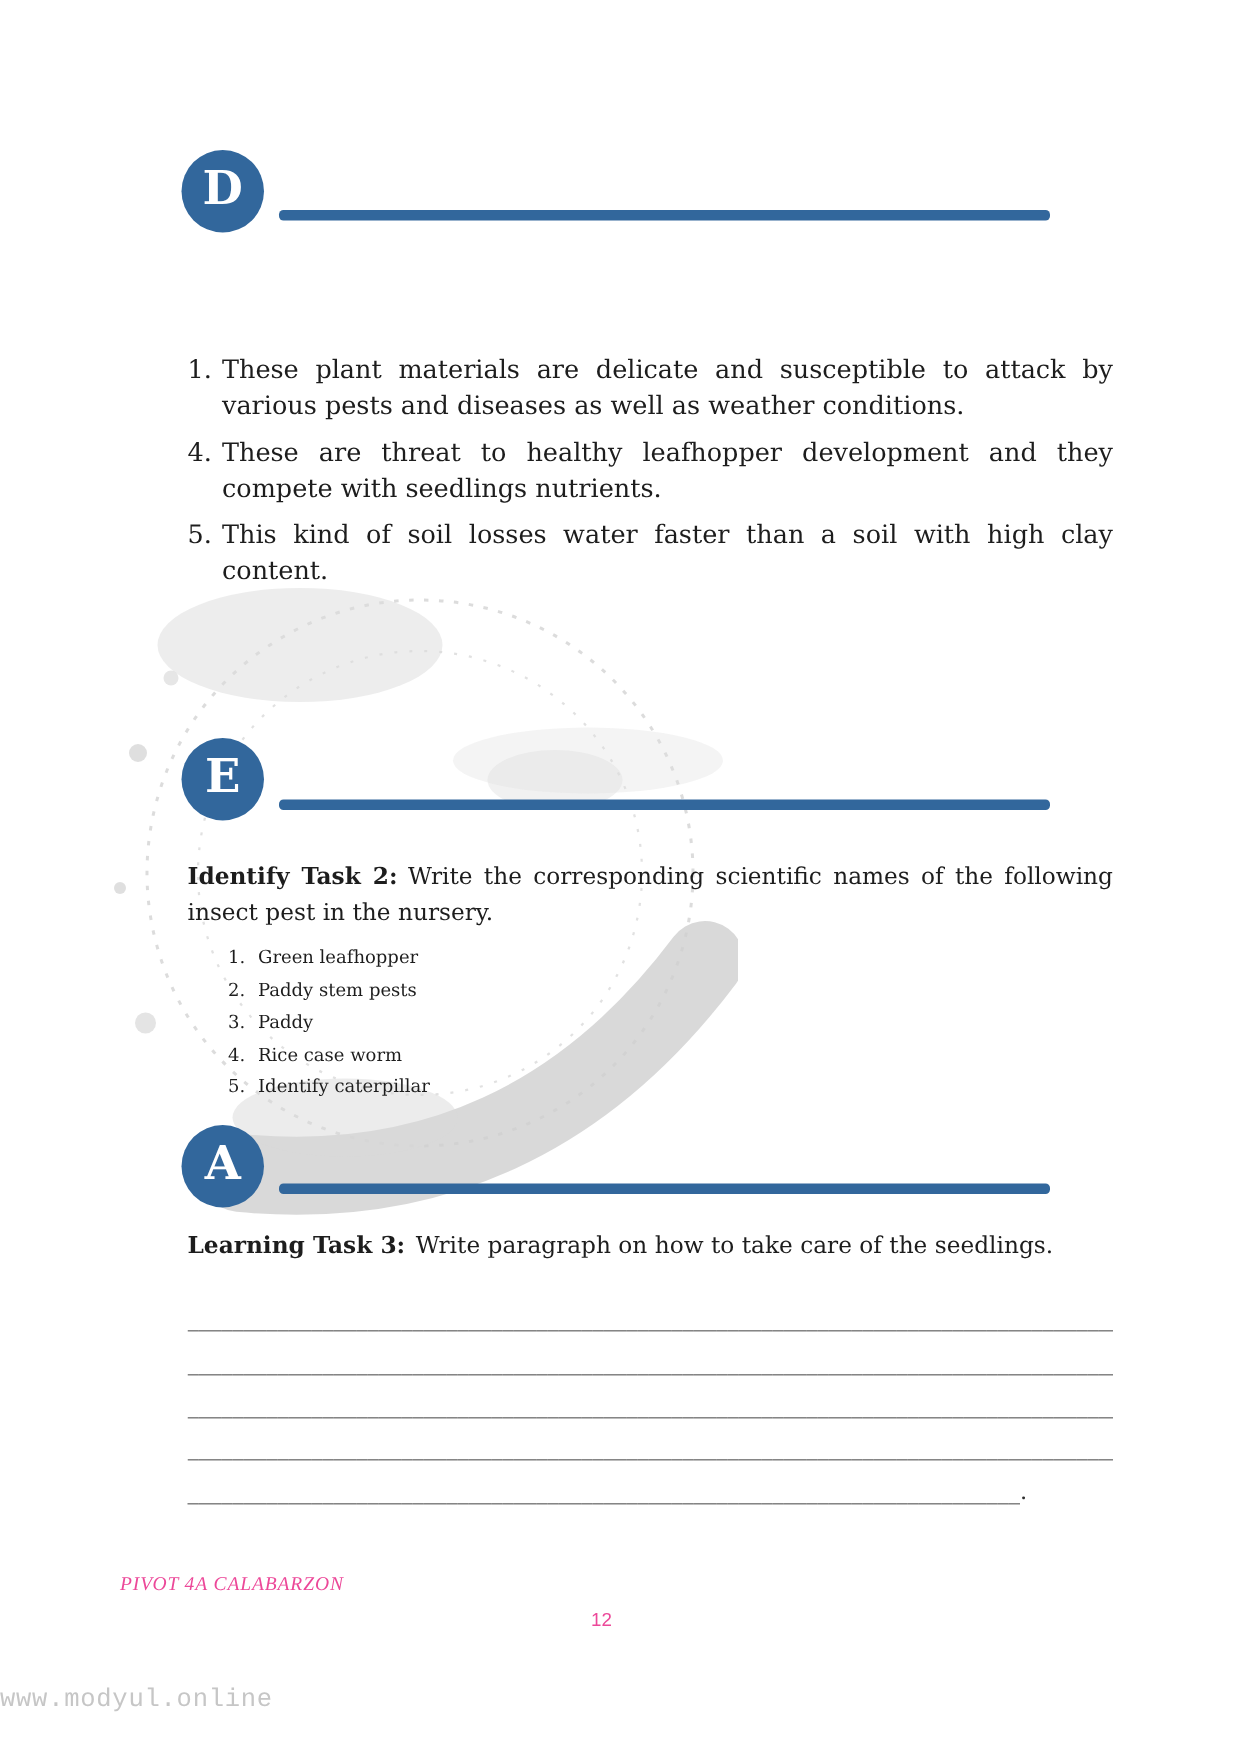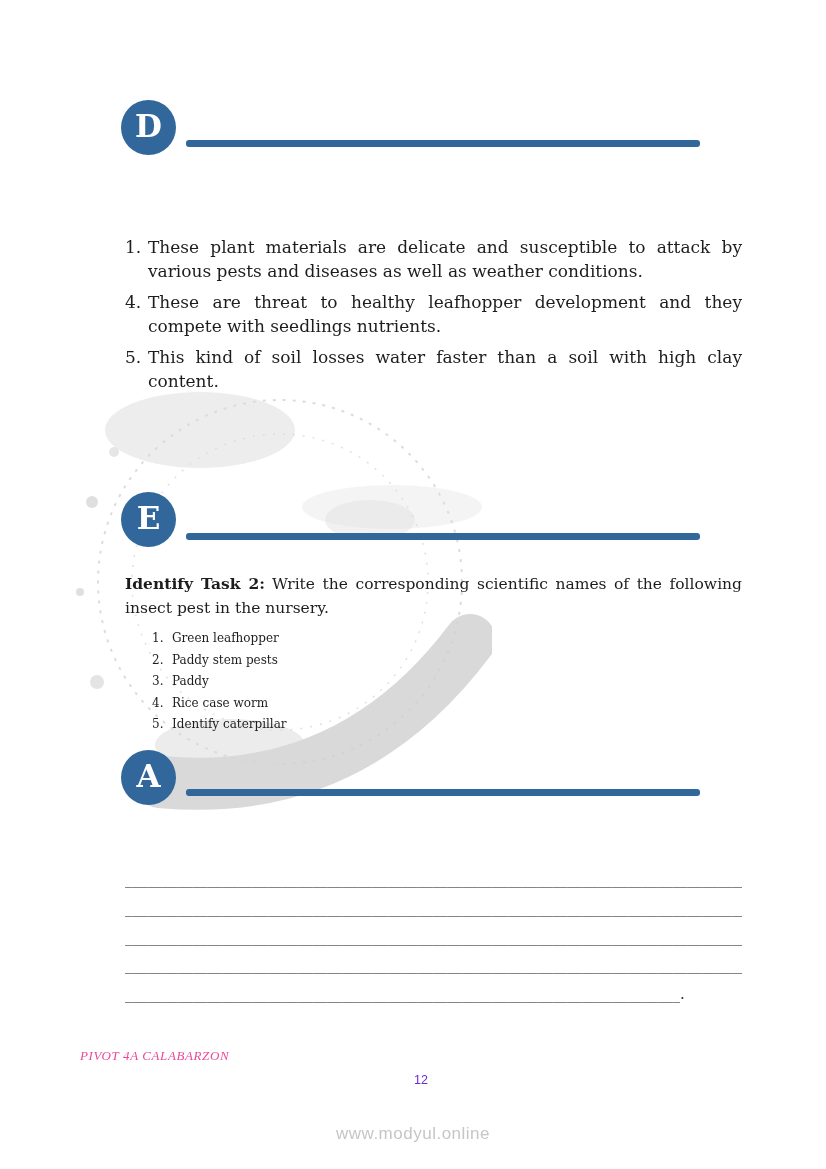--- a/index.html
+++ b/index.html
@@ -47,26 +47,26 @@
     font-size:15px;color:#2e2e2e;letter-spacing:0;
   }
   .ans-line.short{width:auto;overflow:visible;}
   .footer-left{
     position:absolute;left:80px;top:1048px;z-index:1;
     font-family:Liberation Serif, serif;
     font-style:italic;font-size:13px;color:#ec4899;letter-spacing:0.6px;
   }
   .page-num{
     position:absolute;left:394px;top:1073px;width:34px;z-index:1;
-    text-align:right;font-family:"Liberation Sans", sans-serif;
-    font-size:12.5px;color:#6d28d9;
+    text-align:left;font-family:"Liberation Sans", sans-serif;
+    font-size:12.5px;color:#ec4899;
   }
   .site-mark{
     position:absolute;left:0;top:1124px;width:826px;z-index:1;
-    text-align:center;font-family:Liberation Sans, sans-serif;
+    text-align:left;font-family:Liberation Mono, monospace;
     font-size:17px;color:#c6c6c6;letter-spacing:0.5px;
   }
 </style>
 </head>
 <body>
 
 <div class="page">
 
   <svg class="stamp" width="430" height="430" viewBox="0 0 430 430" aria-hidden="true">
     <circle cx="218" cy="200" r="182" fill="none" stroke="#d6d6d6" stroke-width="2" stroke-dasharray="3 7" opacity="0.85"></circle>
@@ -107,20 +107,21 @@
     <p class="item"><span class="num">3.</span><span>Paddy</span></p>
     <p class="item"><span class="num">4.</span><span>Rice case worm</span></p>
     <p class="item"><span class="num">5.</span><span>Identify caterpillar</span></p>
   </div>
 
   <div class="badge" style="top:750px">
     <span>A</span>
   </div>
   <div class="rule" style="top:789px"></div>
 
+  <p class="task-head" style="top:818px"><b class="lbl">Learning Task 3:</b><span>Write paragraph on how to take care of the seedlings.</span></p>
 
   <div class="ans-line" style="top:870px">____________________________________________________________________________________________________</div>
   <div class="ans-line" style="top:899px">____________________________________________________________________________________________________</div>
   <div class="ans-line" style="top:928px">____________________________________________________________________________________________________</div>
   <div class="ans-line" style="top:956px">____________________________________________________________________________________________________</div>
   <div class="ans-line short" style="top:985px"><span>__________________________________________________________________________</span><span>.</span></div>
 
   <div class="footer-left">PIVOT 4A CALABARZON</div>
   <div class="page-num">12</div>
   <div class="site-mark">www.modyul.online</div>

